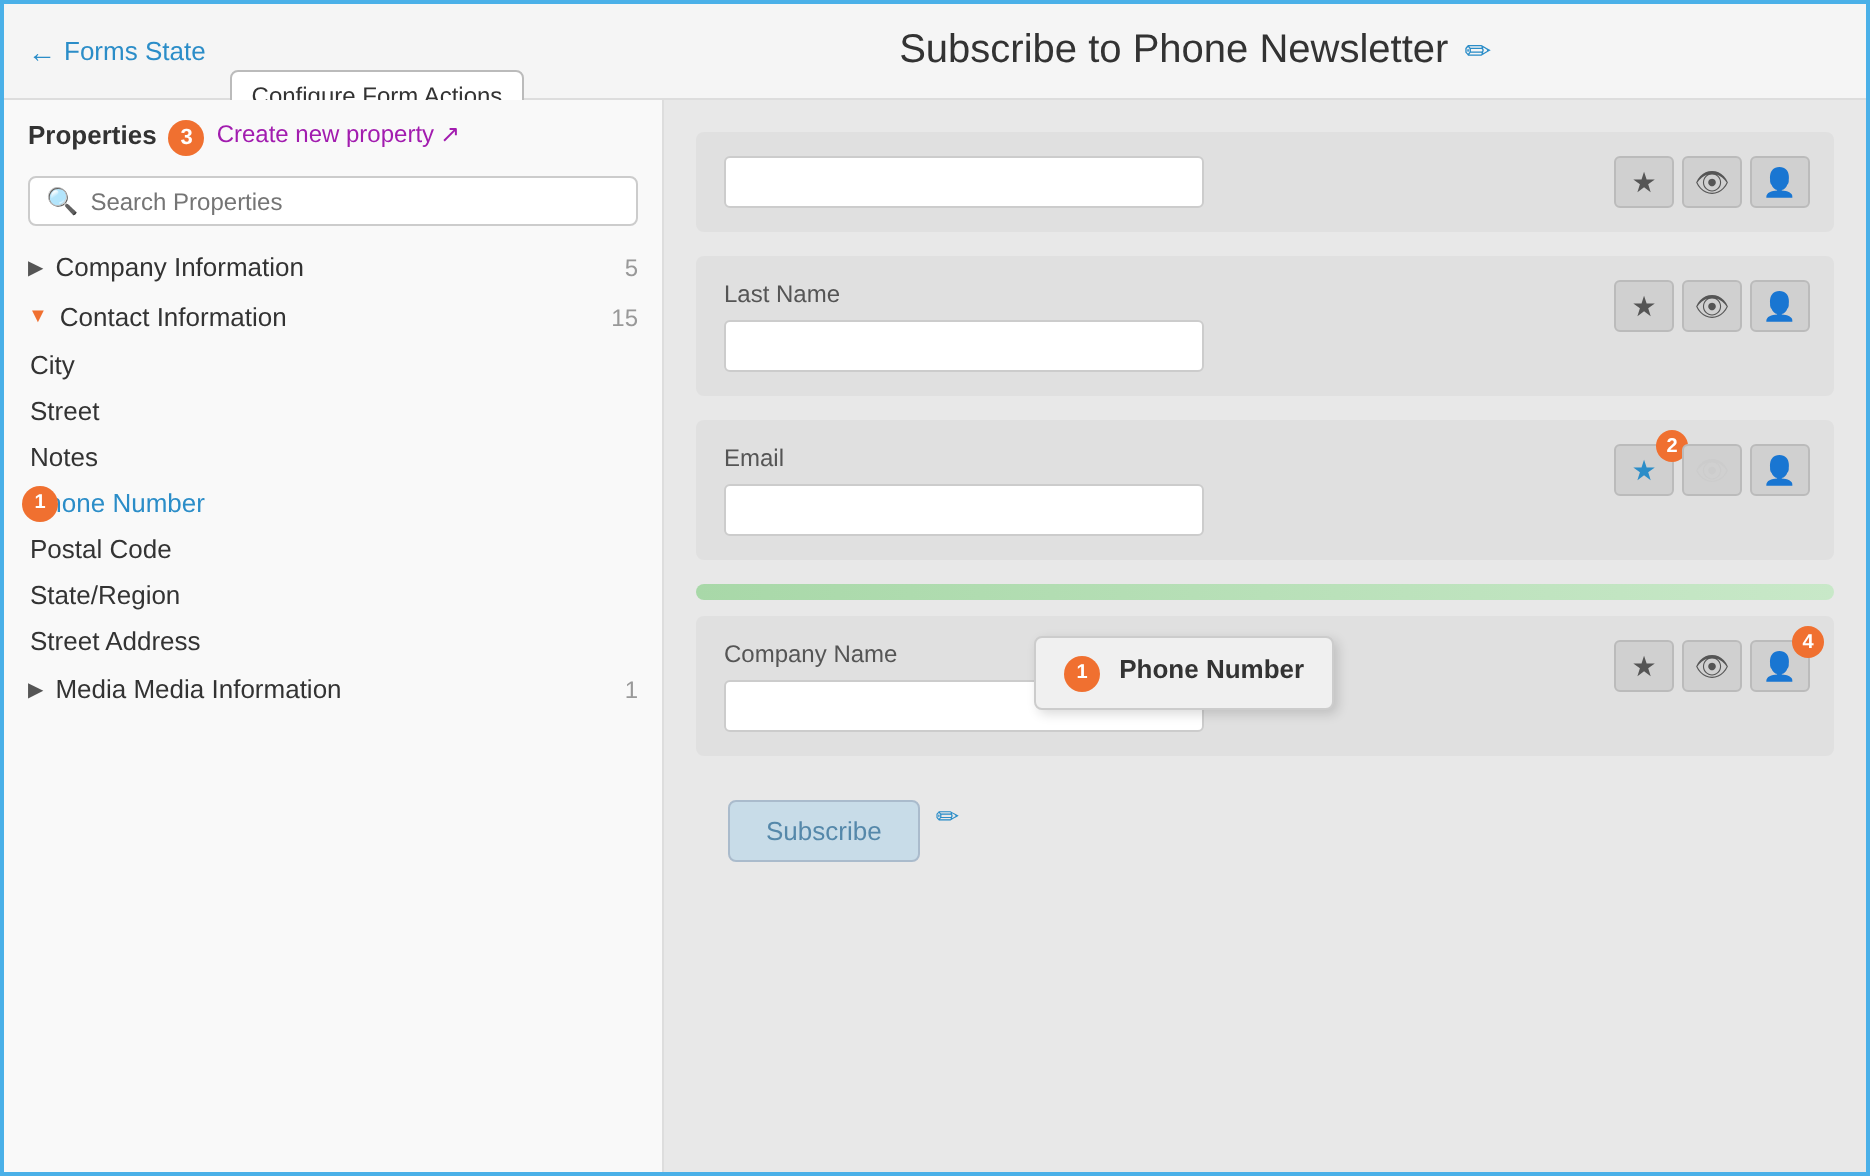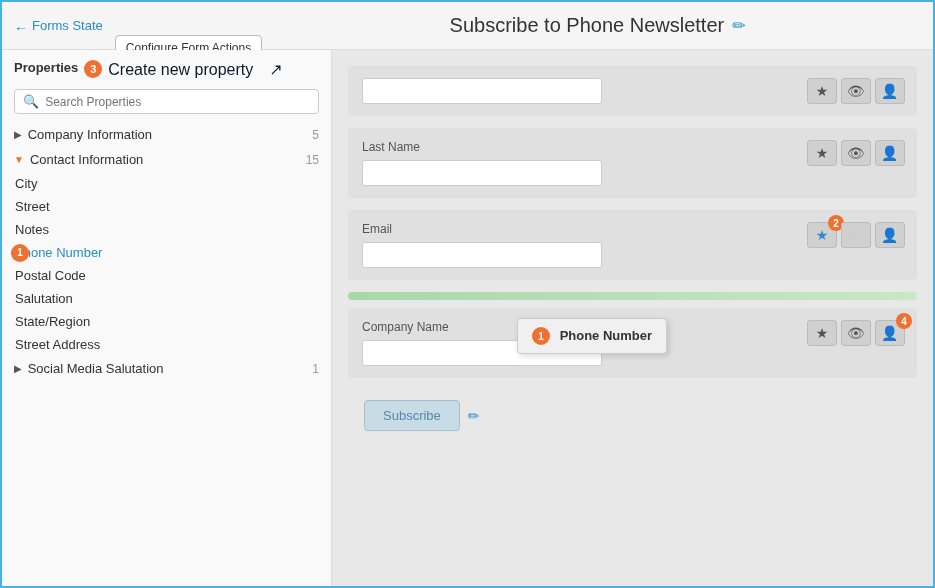--- a/index.html
+++ b/index.html
@@ -110,26 +110,26 @@
       width: 18px;
       height: 18px;
       display: flex;
       align-items: center;
       justify-content: center;
       font-size: 11px;
       font-weight: bold;
       flex-shrink: 0;
     }
     .create-new-link {
-      color: #0f172a;
-      font-size: 16px;
-      cursor: pointer;
-      display: flex;
-      align-items: center;
-      gap: 16px;
+      color: #a21caf;
+      font-size: 12px;
+      cursor: pointer;
+      display: flex;
+      align-items: center;
+      gap: 3px;
     }
     .search-box {
       margin: 4px 12px 8px 12px;
       display: flex;
       align-items: center;
       border: 1px solid #ccc;
       border-radius: 4px;
       background: #fff;
       padding: 4px 8px;
       gap: 6px;
@@ -279,21 +279,21 @@
       box-shadow: 2px 2px 6px rgba(0,0,0,0.15);
       white-space: nowrap;
       pointer-events: none;
     }
 
     
     .subscribe-area {
       background: #e8e8e8;
       padding: 10px 16px;
       display: flex;
-      align-items: center;
+      align-items: flex-start;
       gap: 8px;
     }
     .subscribe-btn {
       background: #c8dce8;
       border: 1px solid #aabbcc;
       border-radius: 4px;
       padding: 7px 18px;
       font-size: 13px;
       color: #5588aa;
       cursor: pointer;
@@ -379,33 +379,30 @@
         </div>
       <div class="tree-child-item active" style="position:relative;">
         <span>Phone Number</span>
 
         <span class="sidebar-badge" style="position:absolute;left:-4px;top:50%;transform:translateY(-50%);">1</span>
       </div>
       <div class="tree-child-item">
           <span>Postal Code</span>
         </div>
       <div class="tree-child-item">
-          <span>Salutation</span>
-        </div>
-      <div class="tree-child-item">
           <span>State/Region</span>
         </div>
       <div class="tree-child-item">
           <span>Street Address</span>
         </div>
     </div>
 
     <div class="tree-item">
       <span class="arrow">▶</span>
-      <span>Social Media Salutation</span>
+      <span>Media Media Information</span>
       <span class="item-count">1</span>
     </div>
   </div>
 
   <div class="content-area">
 
     <div class="form-field-card">
       <div class="field-actions">
         <div class="action-btn">
           <span>★</span>

